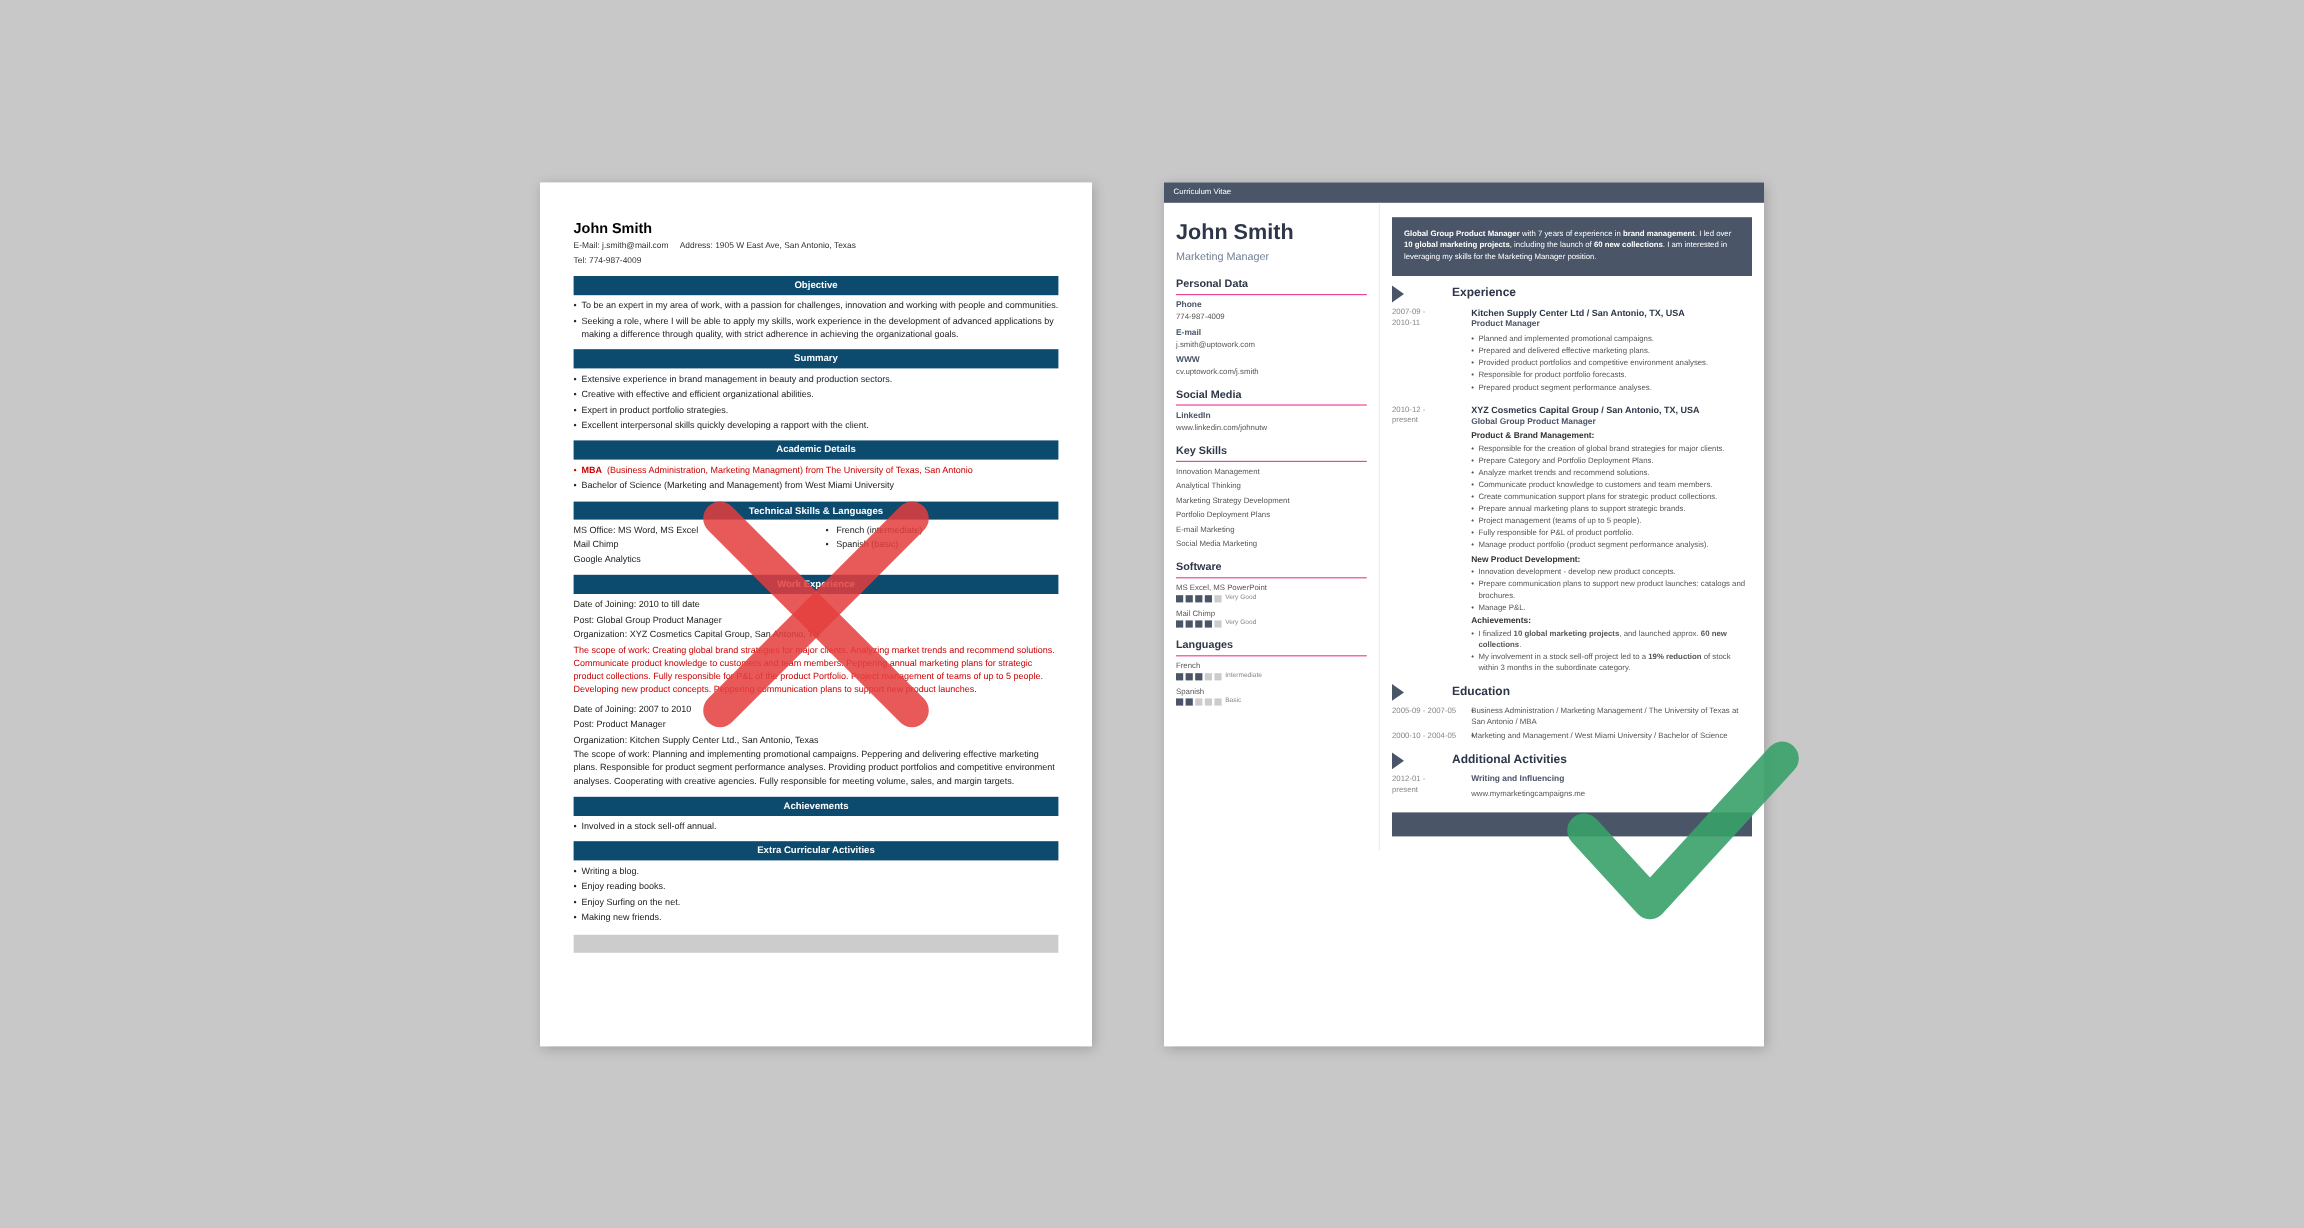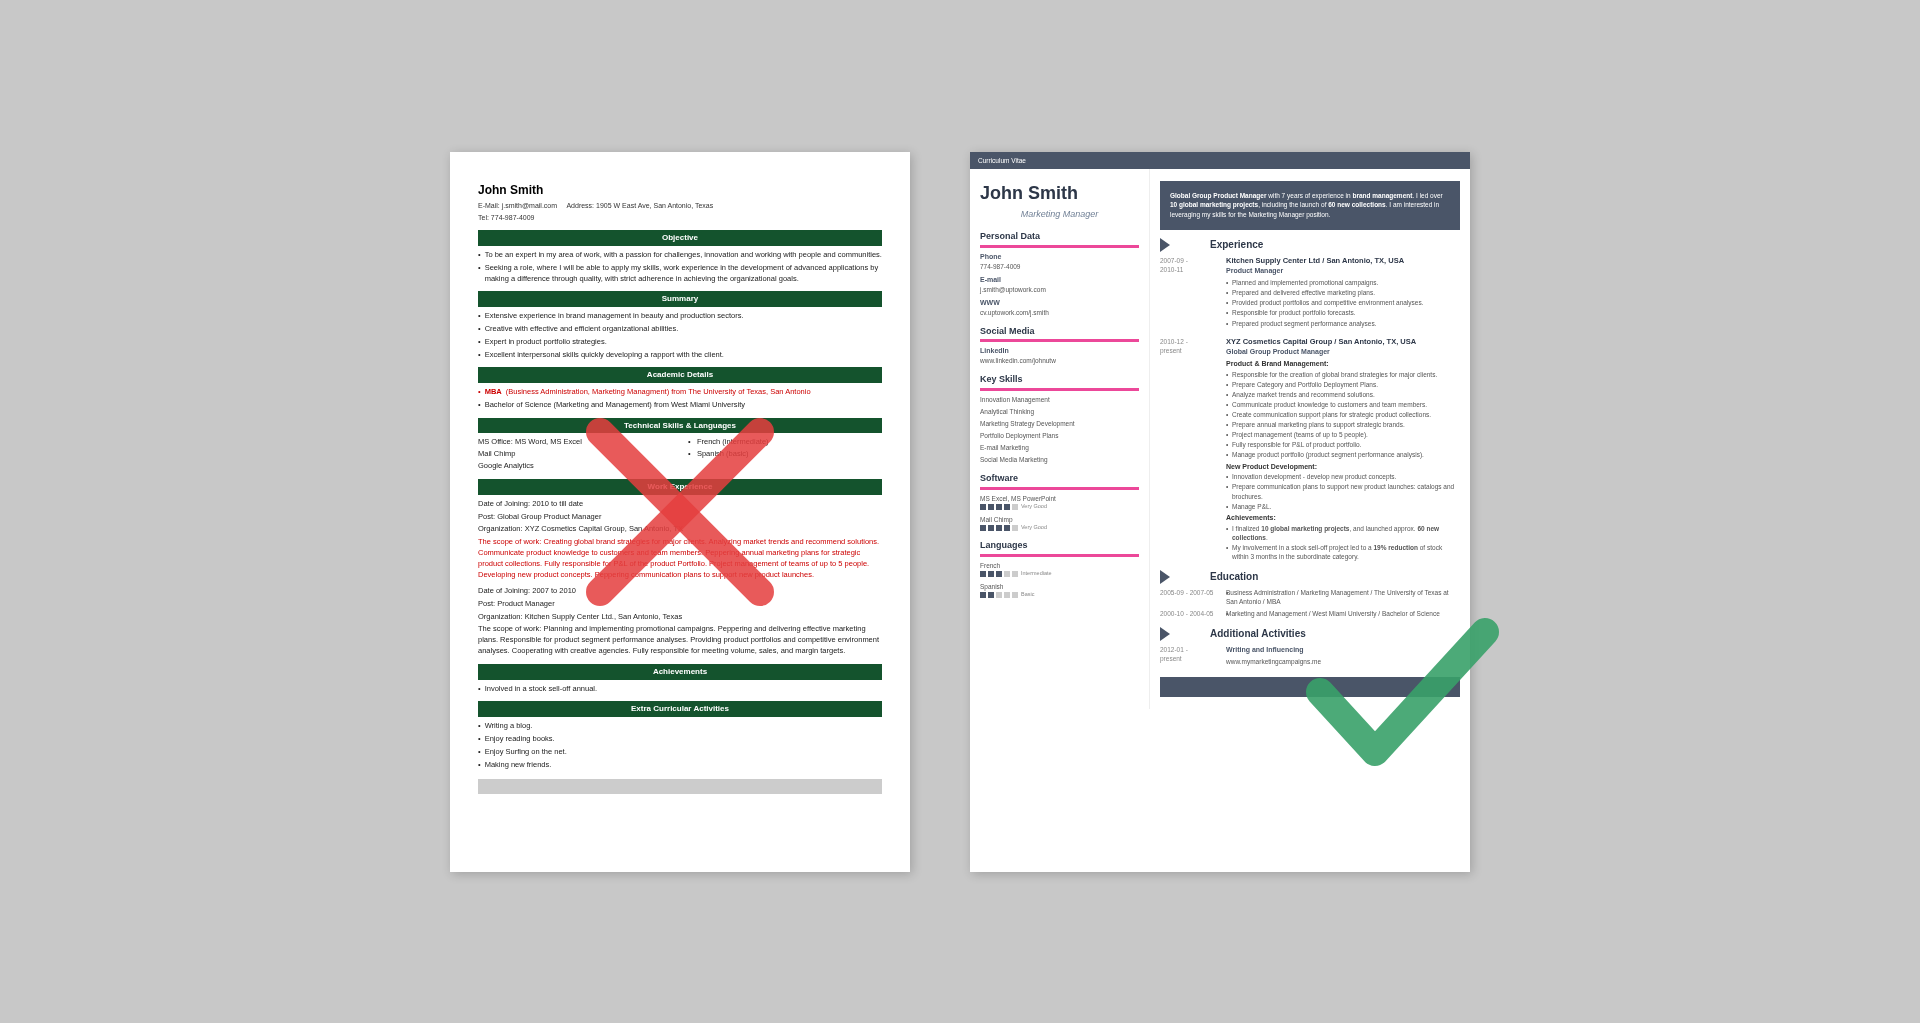--- a/index.html
+++ b/index.html
@@ -52,21 +52,21 @@
       color: #000;
     }
 
     .resume-bad .contact-line {
       font-size: 7px;
       color: #333;
       margin-top: 2px;
     }
 
     .resume-bad .section-header {
-      background: #14532d;
+      background: #0c4a6e;
       color: #fff;
       text-align: center;
       font-size: 8px;
       font-weight: bold;
       padding: 2px 0;
       margin: 7px 0 4px 0;
     }
 
     .resume-bad .bullet-item {
       display: flex;
@@ -147,31 +147,29 @@
     .good-name {
       font-size: 18px;
       font-weight: bold;
       color: #2d3748;
       margin-bottom: 2px;
     }
 
     .good-title {
       font-size: 9px;
       color: #718096;
-      font-style: italic;
       margin-bottom: 10px;
-      text-align: center;
     }
 
     .good-section-title {
       font-size: 9px;
       font-weight: bold;
       color: #2d3748;
       margin: 8px 0 4px 0;
-      border-bottom: 3px solid #ec4899;
+      border-bottom: 1px solid #ec4899;
       padding-bottom: 2px;
     }
 
     .good-field-label {
       font-size: 7px;
       font-weight: bold;
       color: #4a5568;
       margin-top: 4px;
     }
 

